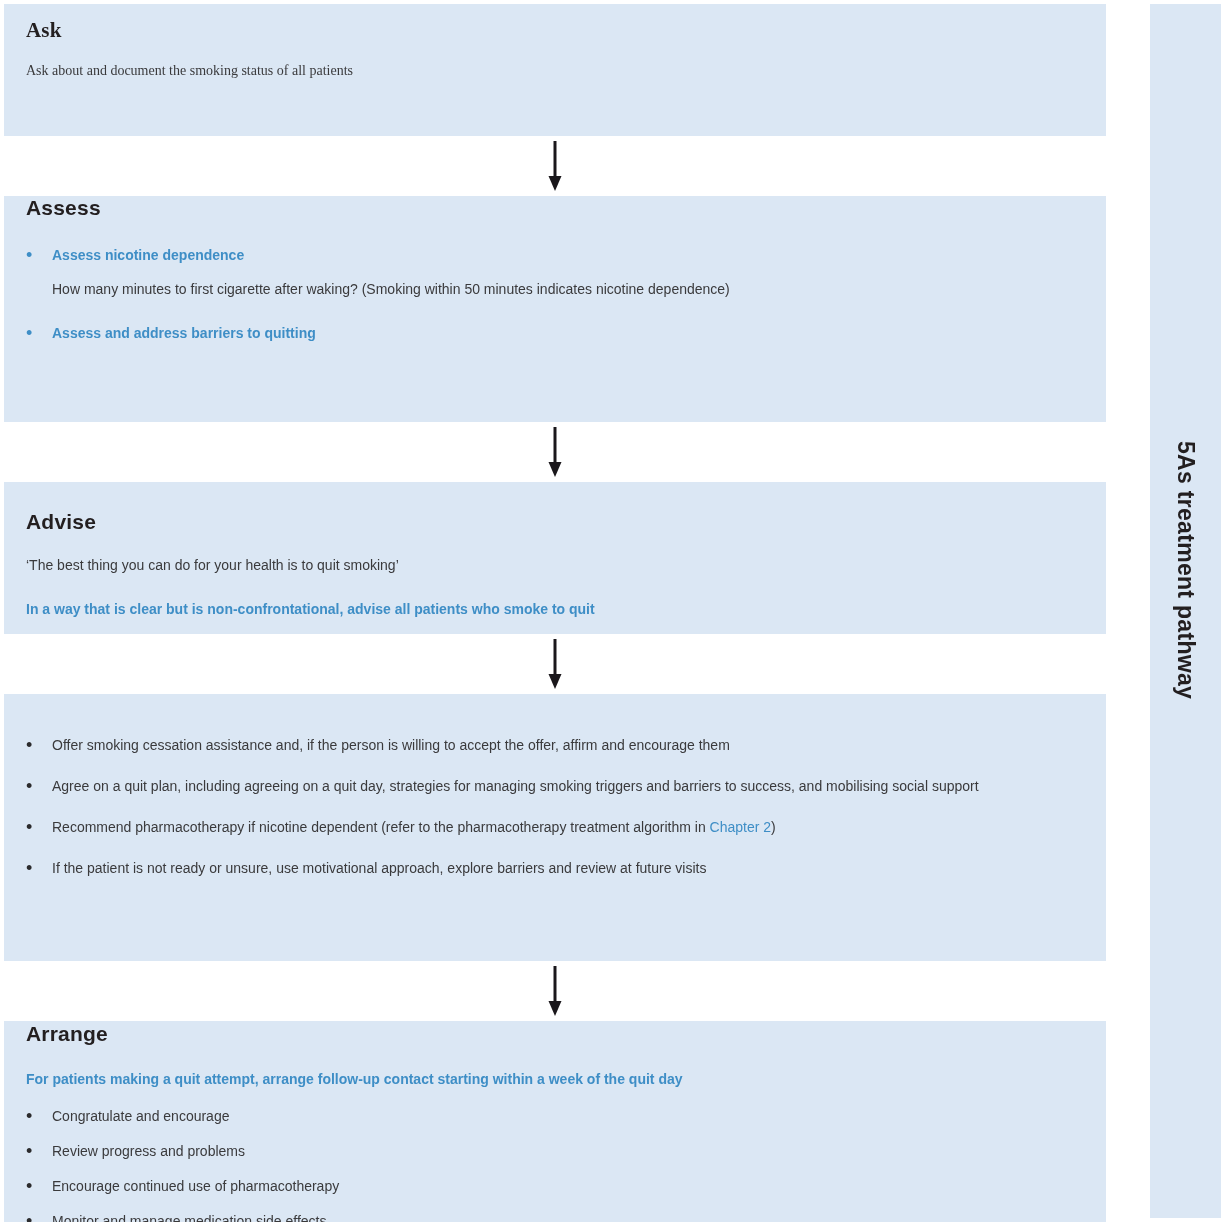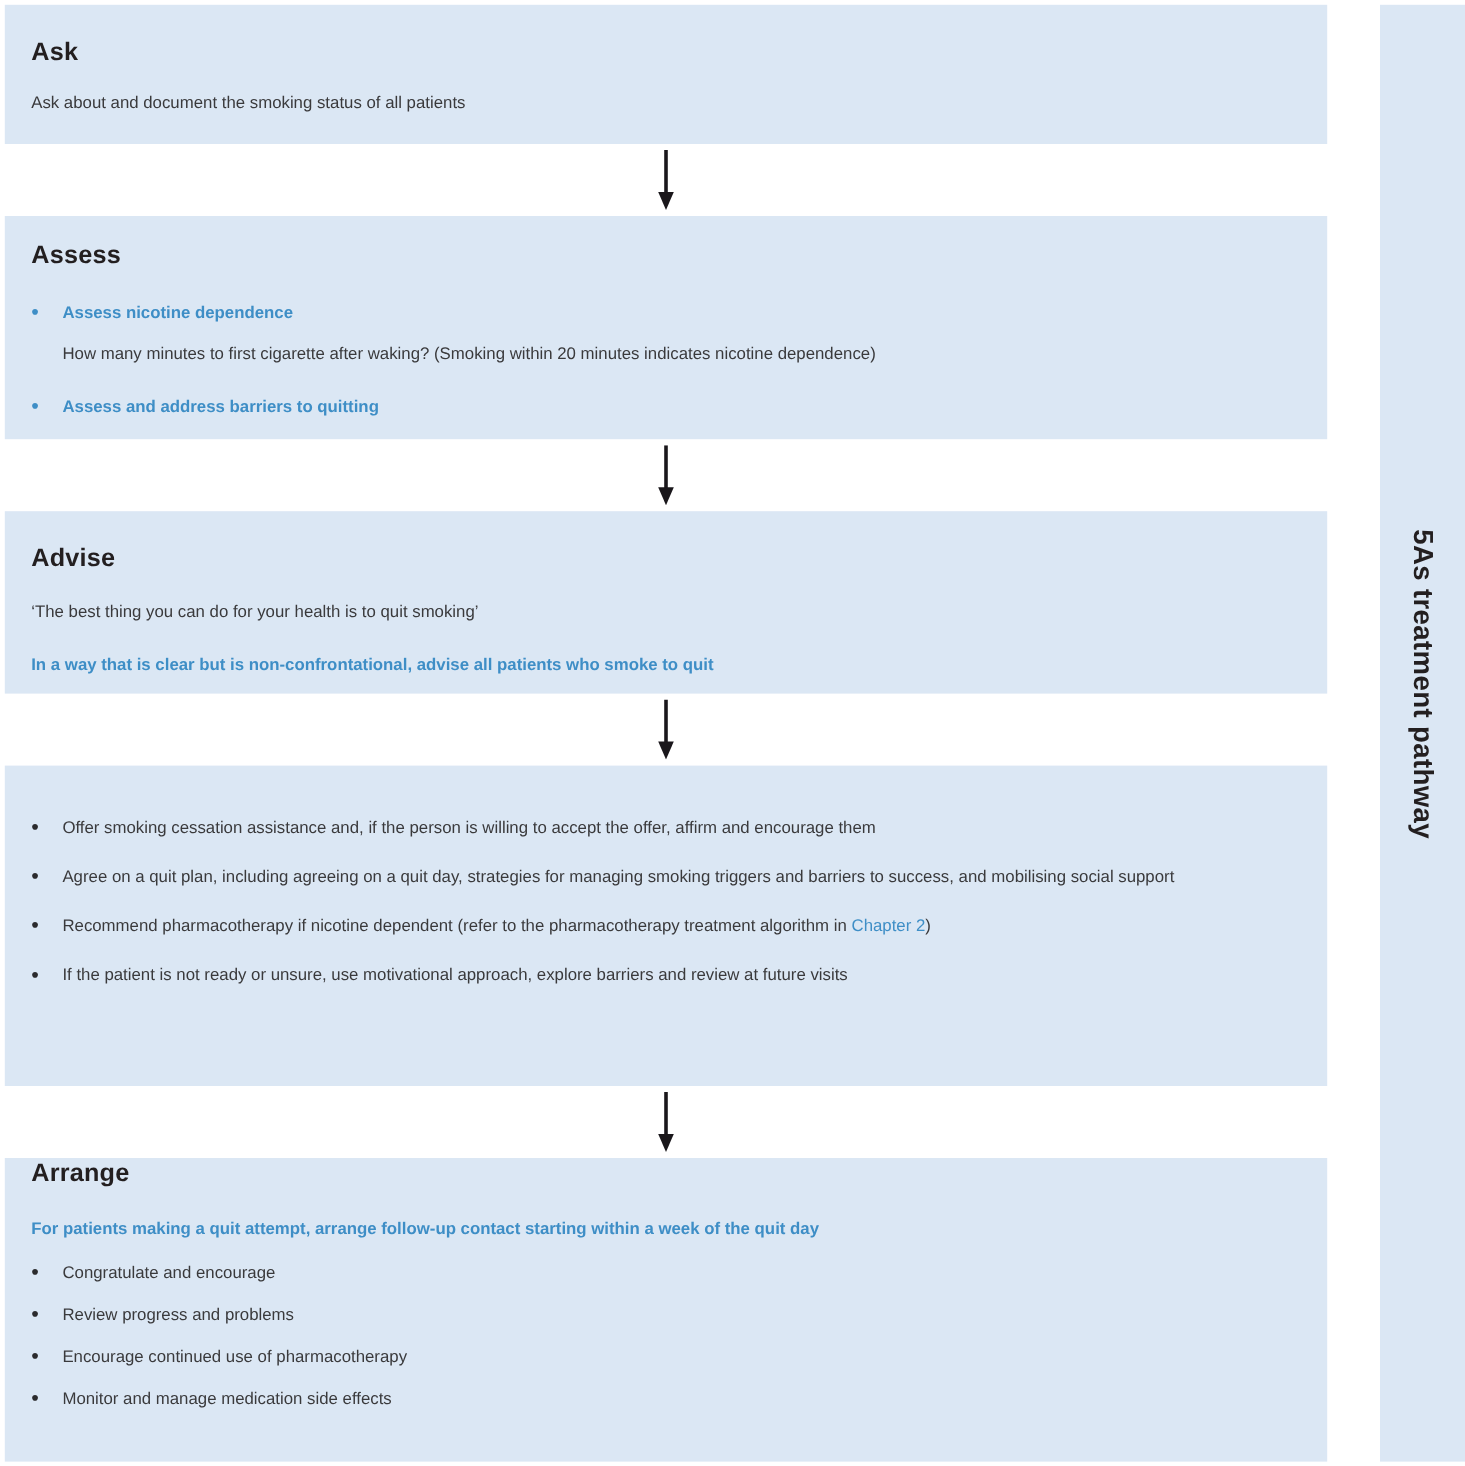--- a/index.html
+++ b/index.html
@@ -12,22 +12,22 @@
 
   .flow {
     position: absolute; left: 4px; top: 4px; width: 1102px;
     display: flex; flex-direction: column;
   }
   .box {
     background: #dbe7f4;
     box-sizing: border-box;
     padding: 0 30px 0 22px;
   }
-  .box-ask     { height: 116px; padding-top: 28px; }
-  .box-assess  { height: 186px; padding-top: 21px; }
+  .box-ask     { height: 132px; padding-top: 14px; font-family: Liberation Serif, serif; }
+  .box-assess  { height: 226px; padding-top: 0; }
   .box-advise  { height: 152px; padding-top: 28px; }
   .box-assist  { height: 267px; padding-top: 14px; }
   .box-arrange { height: 253px; padding-top: 1px; }
 
   .box-title {
     font-size: 21px; font-weight: bold; color: #231f20;
     line-height: 24px; letter-spacing: 0.2px;
   }
   .text {
     font-size: 14px; color: #3a3a3c; line-height: 22px;
@@ -86,21 +86,21 @@
         <polygon points="1.5,35 14.5,35 8,50" fill="#1a171b"></polygon>
       </svg>
     </div>
 
     <div class="box box-assess">
       <div class="box-title">Assess</div>
       <div class="bullet-row mt24">
         <span class="bullet-marker blue-dot">•</span>
         <span class="text blue">Assess nicotine dependence</span>
       </div>
-      <div class="text indent mt12">How many minutes to first cigarette after waking? (Smoking within 20 minutes indicates nicotine dependence)</div>
+      <div class="text indent mt12">How many minutes to first cigarette after waking? (Smoking within 50 minutes indicates nicotine dependence)</div>
       <div class="bullet-row mt22">
         <span class="bullet-marker blue-dot">•</span>
         <span class="text blue">Assess and address barriers to quitting</span>
       </div>
     </div>
 
     <div class="gap">
       <svg class="arrow-svg" width="16" height="50" viewBox="0 0 16 50">
         <line x1="8" y1="0" x2="8" y2="37" stroke="#1a171b" stroke-width="3"></line>
         <polygon points="1.5,35 14.5,35 8,50" fill="#1a171b"></polygon>

